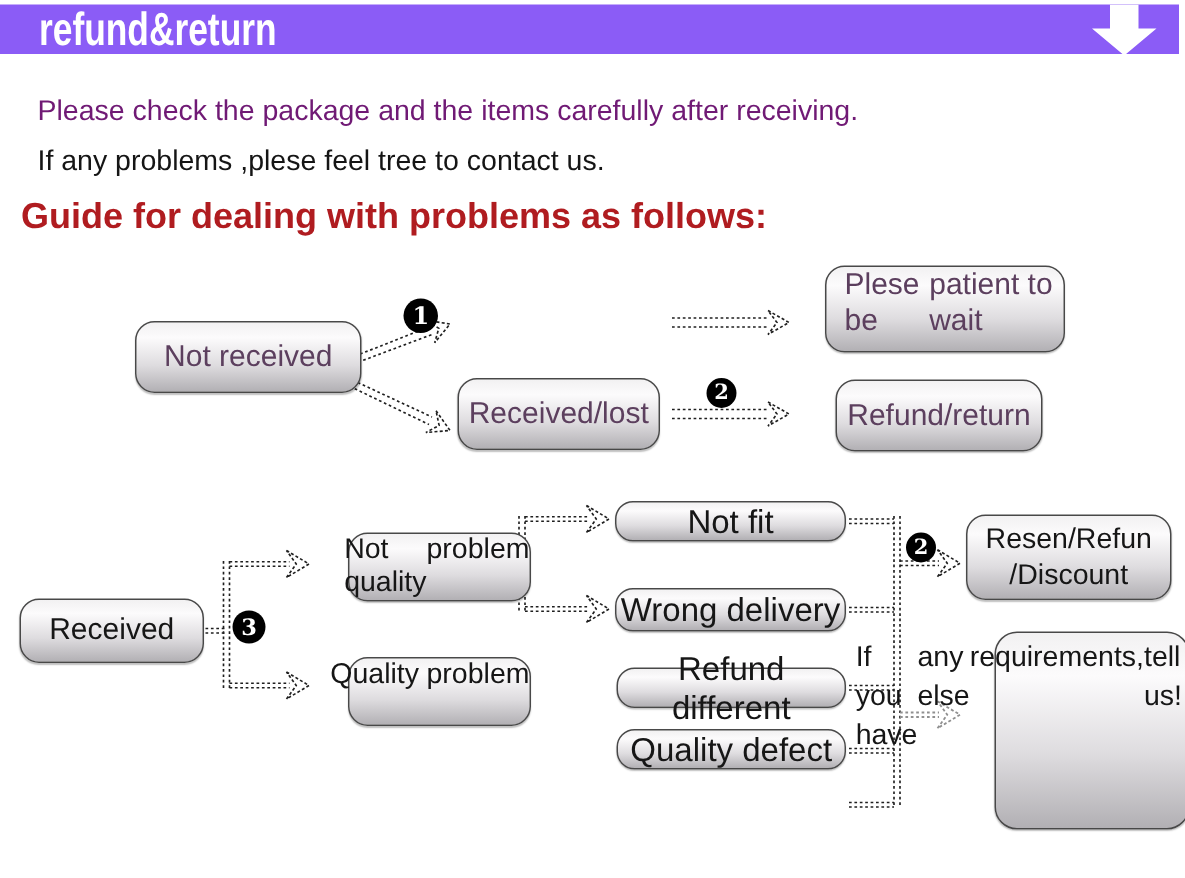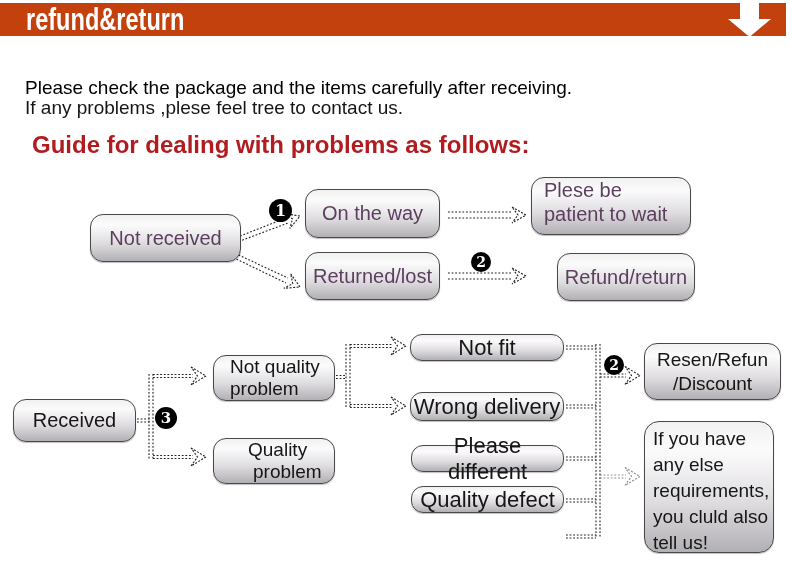--- a/index.html
+++ b/index.html
@@ -1,35 +1,35 @@
 <!DOCTYPE html>
 <html><head>
 <meta charset="utf-8">
 <style>
   html,body{margin:0;padding:0;background:#fff;}
   #page{position:relative;width:790px;height:585px;background:#fff;overflow:hidden;
         font-family:"Liberation Sans",sans-serif;}
   
-  .topbar{position:absolute;left:0;top:3px;width:786px;height:33px;background:#c2410c;}
+  .topbar{position:absolute;left:0;top:3px;width:786px;height:33px;background:#8b5cf6;}
   .topbar-title{position:absolute;left:26px;top:0;height:33px;line-height:33px;
         color:#fff;font-weight:bold;font-size:31px;letter-spacing:0px;
         transform:scaleX(0.76);transform-origin:0 50%;white-space:nowrap;}
   .topbar-arrow{position:absolute;left:726px;top:3px;}
   
-  .p1{position:absolute;left:25px;top:77px;font-size:19px;color:#000000;}
+  .p1{position:absolute;left:25px;top:64px;font-size:19px;color:#701a75;}
   .p2{position:absolute;left:25px;top:97px;font-size:19px;color:#151515;}
-  .h1{position:absolute;left:32px;top:131px;font-size:24px;font-weight:bold;color:#b01c20;}
+  .h1{position:absolute;left:14px;top:131px;font-size:24px;font-weight:bold;color:#b01c20;}
   
   .box{position:absolute;box-sizing:border-box;border:1.6px solid #484848;border-radius:13px;
        background:linear-gradient(to bottom,#f2f1f2 0%,#fcfbfc 22%,#dedcdf 62%,#b2b0b4 100%);
        display:flex;align-items:center;justify-content:center;text-align:center;
        box-shadow:0 1px 1px rgba(0,0,0,0.25);}
   .fc1{color:#5c3f5e;font-size:20px;}
   .fc2{color:#161616;font-size:18px;}
-  .multiline{flex-direction:column;align-items:flex-start;justify-content:flex-start;text-align:left;}
+  .multiline{flex-direction:row;align-items:flex-start;justify-content:flex-end;text-align:left;margin-left:19px;}
   .line{display:block;}
   .patient .line{line-height:24px;font-size:20px;}
   .patient{padding-left:12px;}
   .nq .line{line-height:22px;font-size:19px;}
   .nq{padding-left:16px;}
   .q .line{line-height:22px;font-size:19px;}
   .q{padding-left:34px;}
   .q .line:nth-child(2){margin-left:5px;}
   .small{font-size:22px;border-radius:12px;}
   .resen{flex-direction:column;justify-content:center;}
@@ -132,50 +132,48 @@
       <path class="chev" d="M-15 -9 L0 0 L-15 9 L-8.5 0 Z" transform="translate(640,375.5)"></path>
     </g>
     <g>
       <line class="dotg" x1="600" y1="475" x2="626" y2="475"></line>
       <line class="dotg" x1="600" y1="478" x2="626" y2="478"></line>
       <path class="chevg" d="M-15 -9 L0 0 L-15 9 L-8.5 0 Z" transform="translate(640,476.5)"></path>
     </g>
   </svg>
 
   <div class="box fc1" style="left:90px;top:214px;width:151px;height:48px;">Not received</div>
-  <div class="box fc1" style="left:305px;top:189px;width:135px;height:49px;">On the way</div>
-  <div class="box fc1" style="left:305px;top:252px;width:135px;height:48px;">Returned/lost</div>
+  <div class="box fc1" style="left:305px;top:252px;width:135px;height:48px;">Received/lost</div>
   <div class="box fc1 multiline patient" style="left:531px;top:177px;width:160px;height:58px;">
     <span class="line">Plese be</span>
     <span class="line">patient to wait</span>
   </div>
   <div class="box fc1" style="left:557px;top:253px;width:138px;height:48px;">Refund/return</div>
 
   <div class="box fc2" style="left:13px;top:399px;width:123px;height:43px;font-size:20px;">Received</div>
   <div class="box fc2 multiline nq" style="left:213px;top:355px;width:122px;height:46px;">
     <span class="line">Not quality</span>
     <span class="line">problem</span>
   </div>
   <div class="box fc2 multiline q" style="left:213px;top:438px;width:122px;height:46px;">
     <span class="line">Quality</span>
     <span class="line">problem</span>
   </div>
   <div class="box fc2 small" style="left:410px;top:334px;width:154px;height:27px;">Not fit</div>
   <div class="box fc2 small" style="left:410px;top:392px;width:154px;height:29px;">Wrong delivery</div>
-  <div class="box fc2 small" style="left:411px;top:445px;width:153px;height:27px;">Please different</div>
+  <div class="box fc2 small" style="left:411px;top:445px;width:153px;height:27px;">Refund different</div>
   <div class="box fc2 small" style="left:411px;top:486px;width:153px;height:27px;">Quality defect</div>
   <div class="box fc2 resen" style="left:644px;top:343px;width:137px;height:57px;">
     <span class="line">Resen/Refun</span>
     <span class="line">/Discount</span>
   </div>
   <div class="box fc2 multiline note" style="left:644px;top:421px;width:130px;height:132px;">
     <span class="line">If you have</span>
     <span class="line">any else</span>
     <span class="line">requirements,</span>
-    <span class="line">you cluld also</span>
     <span class="line">tell us!</span>
   </div>
 
   <div class="badge" style="left:269px;top:199px;width:23px;height:23px;font-size:16px;">1</div>
   <div class="badge" style="left:471px;top:252px;width:20px;height:20px;font-size:14px;">2</div>
   <div class="badge" style="left:155px;top:407px;width:22px;height:22px;font-size:15px;">3</div>
   <div class="badge" style="left:604px;top:355px;width:20px;height:20px;font-size:14px;">2</div>
 
 </div>
 

